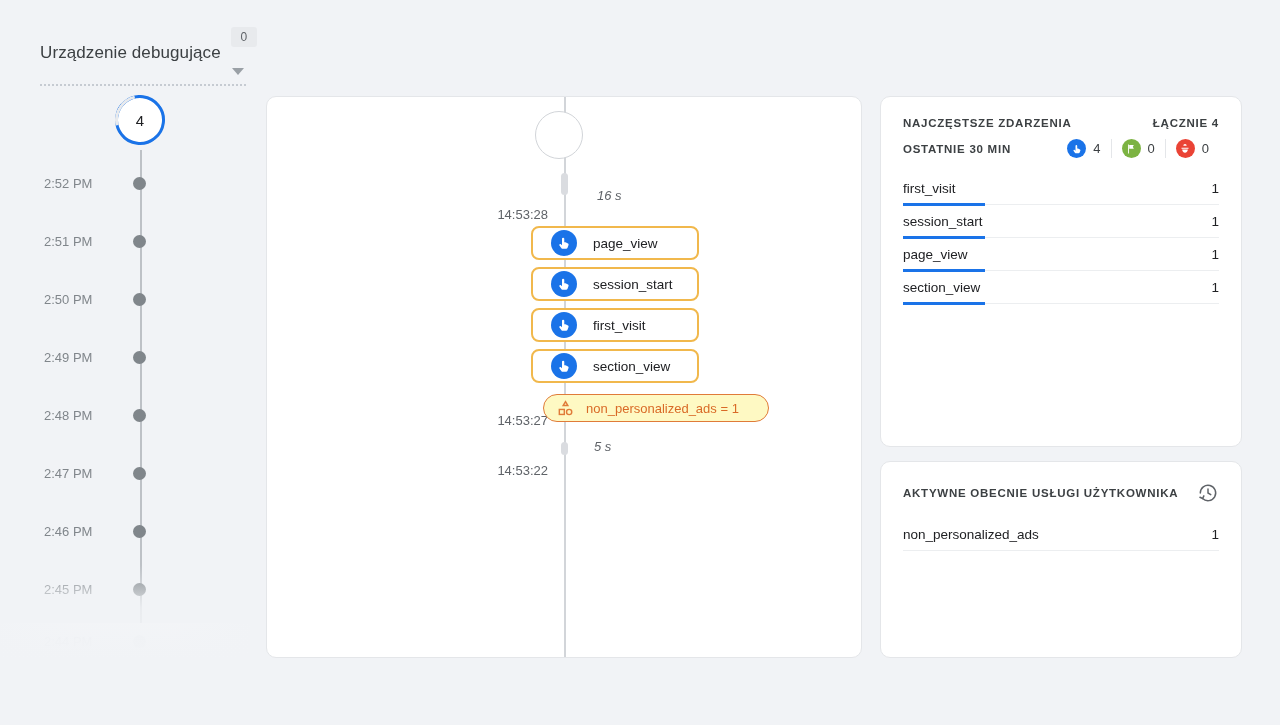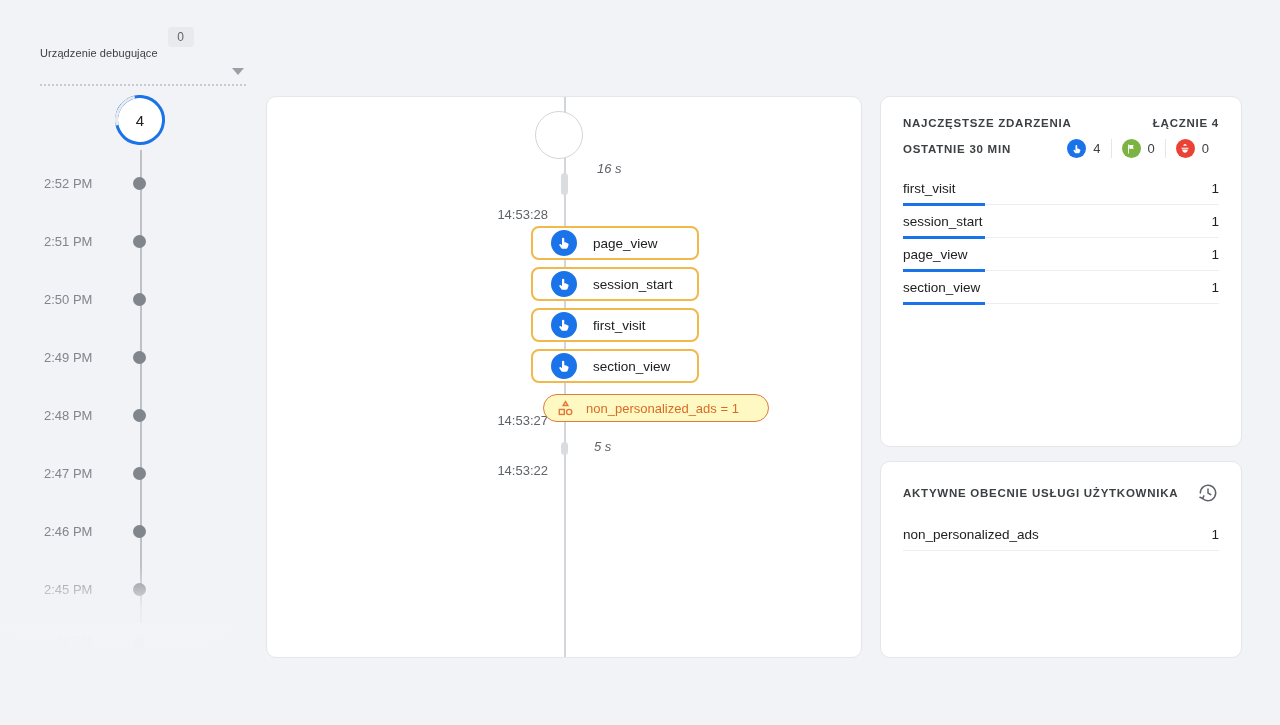--- a/index.html
+++ b/index.html
@@ -30,21 +30,21 @@
     top: 26px;
     width: 206px;
   }
   .filter-row {
     display: flex;
     align-items: center;
     gap: 10px;
     height: 22px;
   }
   .filter-label {
-    font-size: 11px;
+    font-size: 17px;
     color: #3c4043;
     letter-spacing: 0.1px;
     white-space: nowrap;
     margin-top: 32px;
   }
   .filter-chip {
     display: inline-flex;
     align-items: center;
     justify-content: center;
     min-width: 26px;
@@ -431,21 +431,21 @@
     </div>
 
     <div class="rail-fade"></div>
   </div>
 
   <div class="stream-card">
     <div class="stream-axis"></div>
     <div class="node-circle"></div>
 
     <div class="gap-pill" style="top:76px"></div>
-    <span class="gap-label" style="left:330px;top:64px">16 s</span>
+    <span class="gap-label" style="left:330px;top:91px">16 s</span>
 
     <span class="ts-label" style="left:195px;top:110px;width:86px">14:53:28</span>
 
     <div class="ev-card" style="top:129px">
       <span class="ev-icon">
         <svg width="16" height="16" viewBox="0 0 24 24" fill="#ffffff">
             <path d="M9 11.5V5.8a1.7 1.7 0 0 1 3.4 0v5.2h.9c.6 0 1.2.1 1.7.4l3 1.5c.8.4 1.1 1.3.8 2.1l-1.5 4.2c-.3.9-1.1 1.5-2.1 1.5H10c-.7 0-1.4-.3-1.8-.9l-3-3.9a1.5 1.5 0 0 1 .3-2.1c.5-.4 1.3-.4 1.8.1l1.7 1.6z"></path>
           </svg>
       </span>
       <span class="ev-name">page_view</span>

